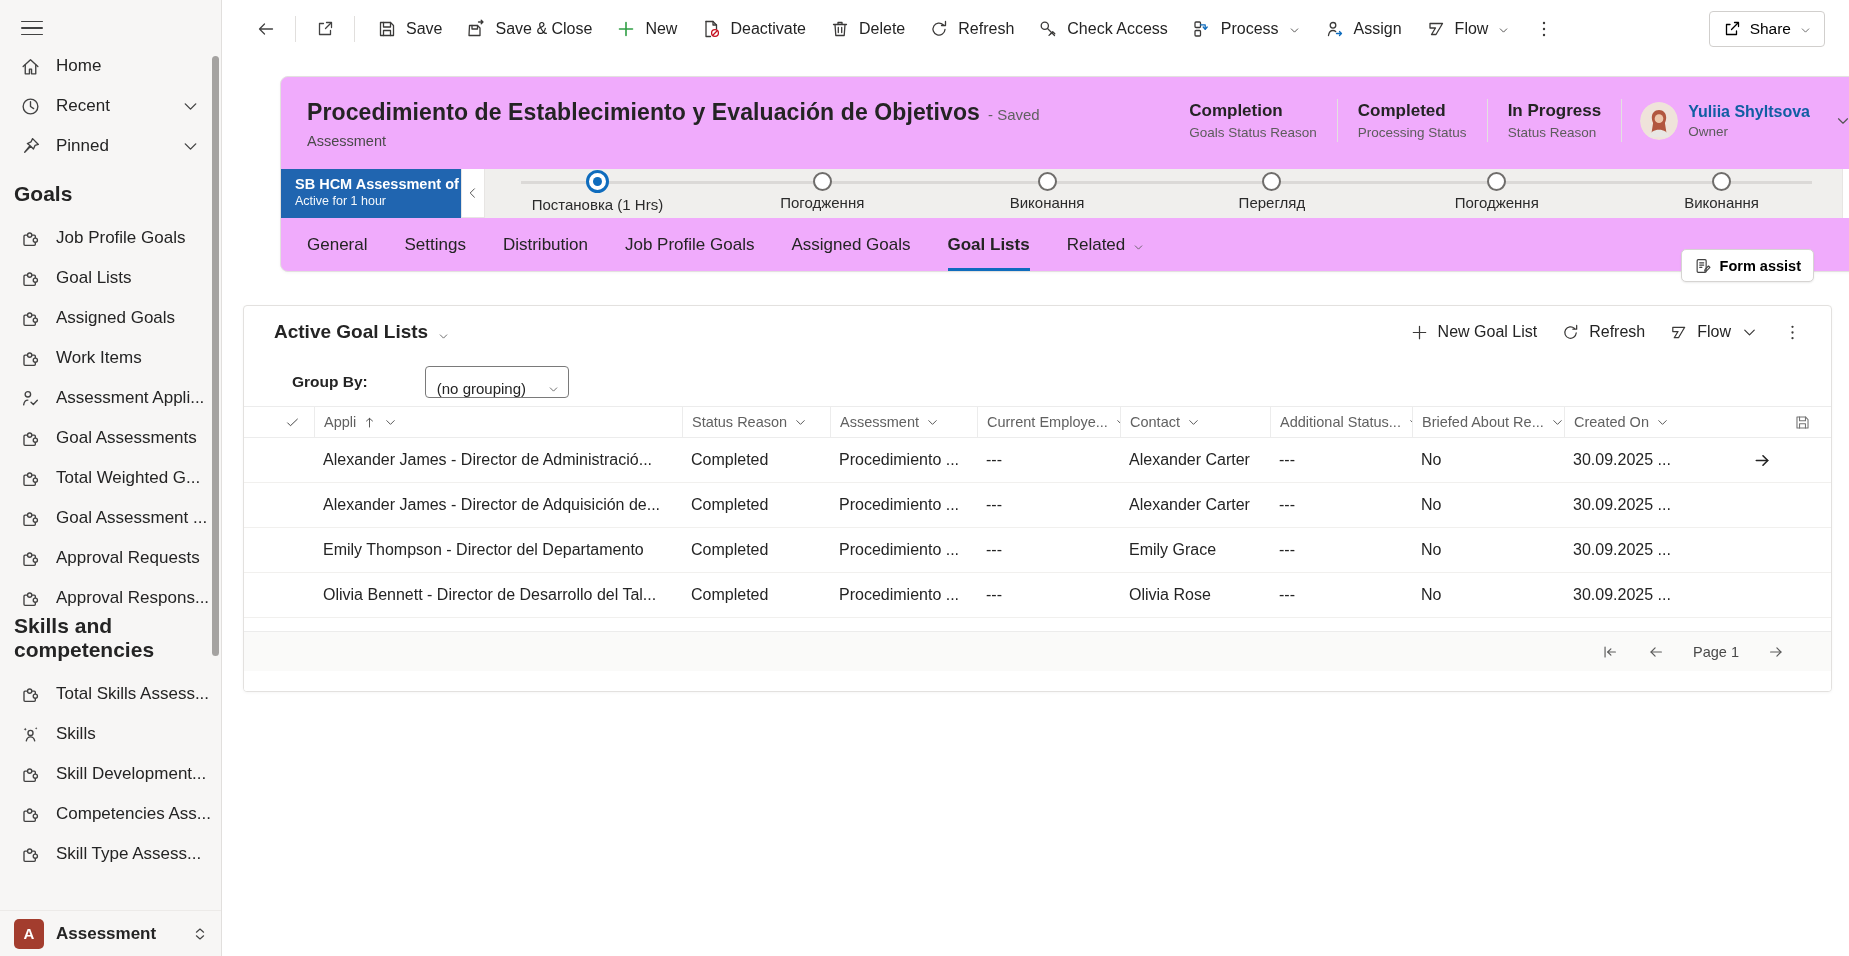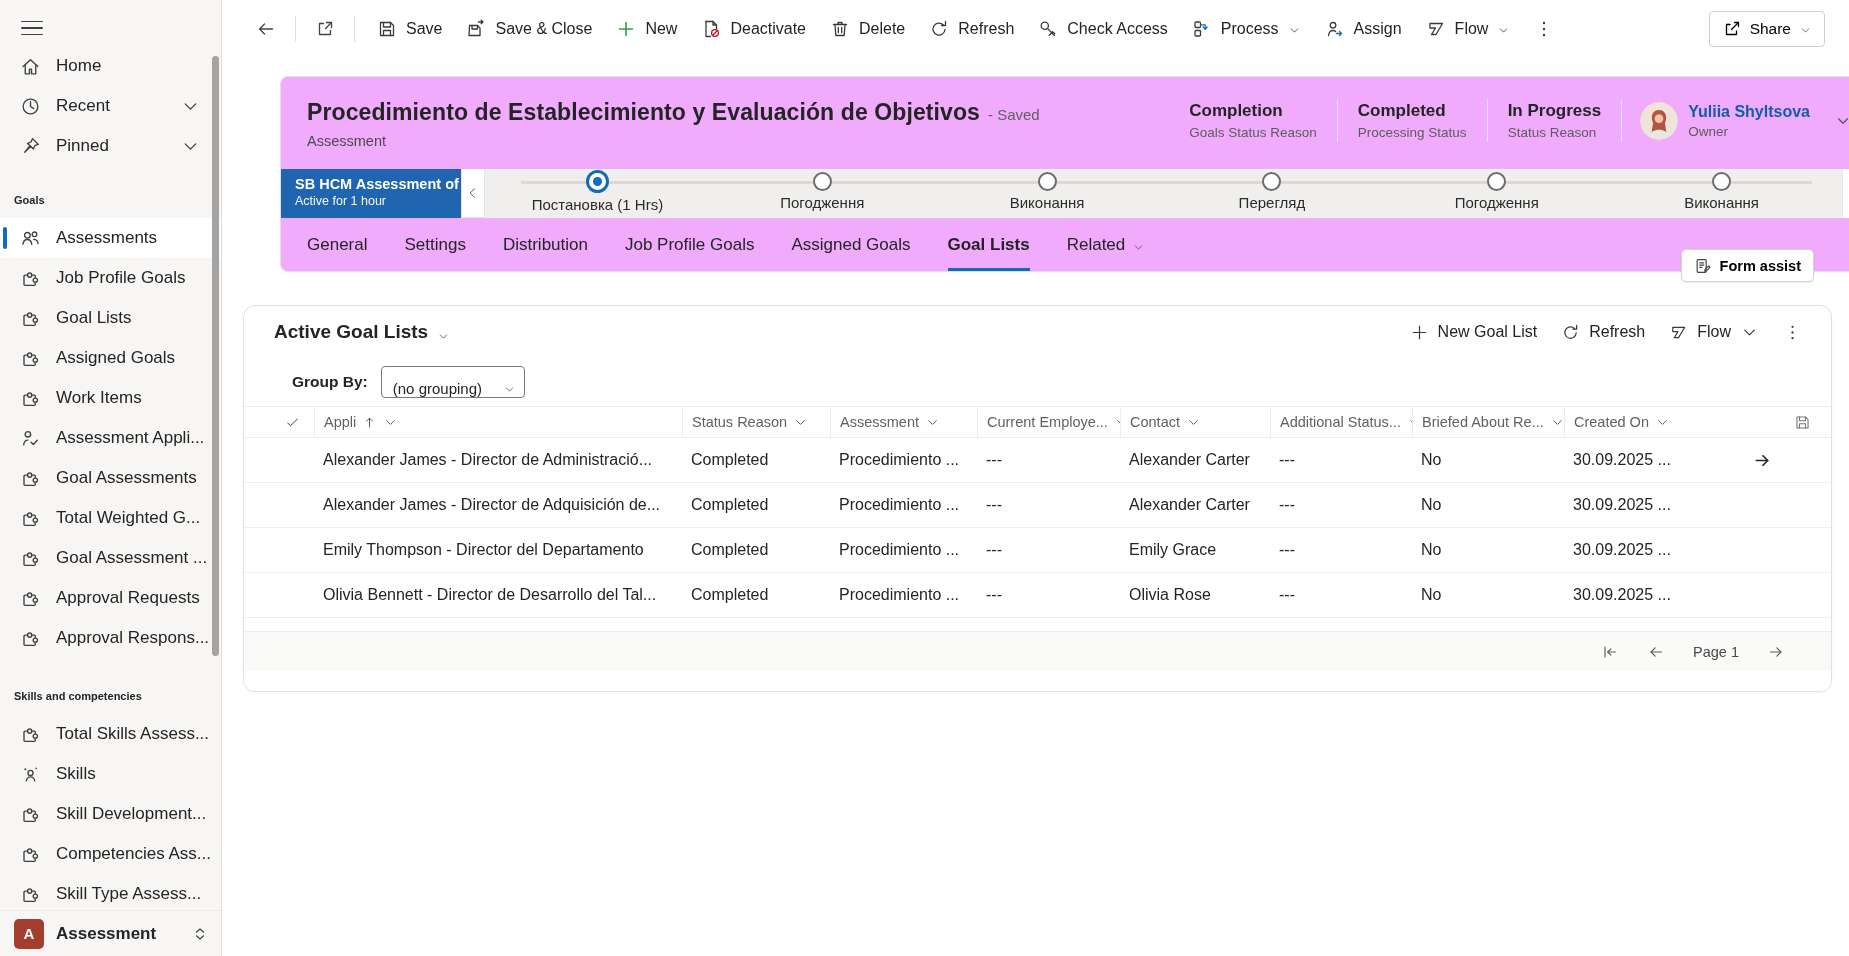--- a/index.html
+++ b/index.html
@@ -16,21 +16,21 @@
   
   #sidebar { position:absolute; left:0; top:0; width:222px; height:956px; background:#f7f6f5; border-right:1px solid #e1dfdd; }
   #hamburger { position:absolute; left:12px; top:10px; width:40px; height:36px; border:none; background:transparent; cursor:pointer; display:flex; flex-direction:column; justify-content:center; gap:5px; padding:0 9px; }
   #hamburger i { display:block; height:1.6px; background:#424242; border-radius:1px; }
   #side-nav { position:absolute; top:46px; left:0; right:0; bottom:46px; overflow:hidden; }
   .side-item { height:40px; display:flex; align-items:center; gap:15px; padding:0 10px 0 20px; font-size:17px; color:#242424; cursor:pointer; position:relative; }
   .side-item .icon { width:21px; height:21px; color:#424242; }
   .side-item .chev { margin-left:auto; margin-right:10px; }
   .side-item.selected { background:#fff; }
   .side-item.selected::before { content:""; position:absolute; left:3px; top:9px; width:4px; height:22px; border-radius:2px; background:var(--accent); }
-  .side-header { height:52px; display:flex; align-items:flex-end; padding:0 0 12px 14px; font-size:11px; font-weight:700; }
+  .side-header { height:52px; display:flex; align-items:flex-end; padding:0 0 12px 14px; font-size:21px; font-weight:700; }
   .side-header.tall { height:56px; }
   #sidebar-scrollbar { position:absolute; right:2px; top:56px; width:7px; height:600px; border-radius:4px; background:#a5a3a1; }
   #sidebar-bottom { position:absolute; left:0; right:0; bottom:0; height:46px; display:flex; align-items:center; gap:12px; padding:0 12px 0 14px; background:#f7f6f5; border-top:1px solid #eceae8; cursor:pointer; }
   #area-badge { width:30px; height:30px; border-radius:5px; background:var(--badge-red); color:#fff; font-weight:700; font-size:15px; display:flex; align-items:center; justify-content:center; }
   #area-label { font-size:17px; font-weight:700; }
   #area-switch { margin-left:auto; width:18px; height:18px; color:#424242; }
 
   
   #main { position:absolute; left:223px; top:0; width:1626px; height:956px; }
 
@@ -78,29 +78,29 @@
   
   #tabs-row { flex:1; display:flex; align-items:flex-end; gap:37px; padding-left:26px; }
   .tab { font-size:17px; padding-bottom:13px; border-bottom:3px solid transparent; cursor:pointer; white-space:nowrap; display:flex; align-items:center; gap:7px; }
   .tab.selected { font-weight:700; border-bottom-color:var(--accent); }
 
   
   #form-assist { position:absolute; top:249px; right:35px; height:33px; background:#fff; border:1px solid #d6d4d2; border-radius:5px; box-shadow:0 1px 2px rgba(0,0,0,.08); display:flex; align-items:center; gap:8px; padding:0 12px; font-size:14.5px; font-weight:600; cursor:pointer; z-index:5; }
   #form-assist .icon { width:18px; height:18px; color:#424242; }
 
   
-  #grid-card { position:absolute; left:20px; top:305px; width:1589px; height:387px; background:#fff; border:1px solid #e3e1df; border-radius:12px; box-shadow:0 1px 3px rgba(0,0,0,.04); display:flex; flex-direction:column; overflow:hidden; }
+  #grid-card { position:absolute; left:20px; top:305px; width:1589px; height:387px; background:#fff; border:1px solid #e3e1df; border-radius:4px; box-shadow:0 1px 3px rgba(0,0,0,.04); display:flex; flex-direction:column; overflow:hidden; }
   #grid-header { height:52px; display:flex; align-items:center; padding:0 18px 0 30px; }
   #view-selector { display:flex; align-items:center; gap:9px; font-size:19px; font-weight:700; cursor:pointer; }
   #grid-commands { margin-left:auto; display:flex; align-items:center; gap:2px; }
   .grid-cmd { height:36px; border:none; background:transparent; border-radius:4px; display:flex; align-items:center; gap:9px; padding:0 11px; font-size:16px; font-family:inherit; color:#242424; cursor:pointer; }
   .grid-cmd .icon { width:19px; height:19px; color:#3b3a39; }
   #groupby-row { height:48px; display:flex; align-items:center; gap:13px; padding-left:48px; }
   #groupby-label { font-size:15.5px; font-weight:700; }
-  #groupby-select { width:144px; height:32px; border:1px solid #7a7a7a; border-radius:4px; background:#fff; display:flex; align-items:center; justify-content:space-between; padding:12px 8px 0 11px; font-size:15px; cursor:pointer; }
+  #groupby-select { width:144px; height:32px; border:1px solid #7a7a7a; border-radius:4px; background:#fff; display:flex; align-items:center; justify-content:space-between; padding:12px 8px 0 11px; font-size:15px; cursor:pointer;margin-left:44px; }
   #table-head { display:flex; align-items:stretch; height:32px; border-top:1px solid #ececec; border-bottom:1px solid #ececec; color:#616161; font-size:14.5px; padding-left:26px; position:relative; }
   .th { display:flex; align-items:center; gap:6px; padding:0 9px; border-left:1px solid #ececec; white-space:nowrap; overflow:hidden; cursor:pointer; }
   .th:first-child { border-left:none; justify-content:center; color:#424242; }
   .th .icon { width:15px; height:15px; }
   #head-savecol { position:absolute; right:20px; top:0; bottom:0; display:flex; align-items:center; color:#757575; cursor:pointer; }
   #head-savecol .icon { width:17px; height:17px; }
   .tr { display:flex; align-items:center; height:45px; border-bottom:1px solid #f1f0ee; font-size:16px; padding-left:26px; cursor:pointer; }
   .td { padding:0 9px; white-space:nowrap; overflow:hidden; }
   .td-flex { flex:1; display:flex; justify-content:center; }
   .row-arrow { width:19px; height:19px; color:#242424; }
@@ -139,29 +139,20 @@
       <div class="side-item">
         <span class="icon "><svg viewBox="0 0 20 20">
             <path d="M12 2.5l5.5 5.5-3.2 1-1.5 3.4-2.6-2.6-5.7 5.7 5-6.4L7 7.2l3.4-1.5z"></path>
           </svg></span>
         <span>Pinned</span>
         <span class="icon chev"><svg viewBox="0 0 20 20">
             <path d="M5 7.5l5 5 5-5"></path>
           </svg></span>
       </div>
       <div class="side-header">Goals</div>
-      <div class="side-item selected">
-        <span class="icon "><svg viewBox="0 0 20 20">
-            <circle cx="7" cy="7" r="2.7"></circle>
-            <path d="M2.8 15.5c.4-2.8 2.1-4.6 4.2-4.6s3.8 1.8 4.2 4.6"></path>
-            <circle cx="13.8" cy="6" r="2.2"></circle>
-            <path d="M13 10.9c2-.1 3.8 1.5 4.2 4"></path>
-          </svg></span>
-        <span>Assessments</span>
-      </div>
       <div class="side-item">
         <span class="icon "><svg viewBox="0 0 20 20">
             <rect x="3.8" y="6.8" width="10.8" height="9.7" rx="1"></rect>
             <circle cx="9.2" cy="6.8" r="2" fill="#f7f6f5"></circle>
             <circle cx="14.6" cy="11.6" r="2" fill="#f7f6f5"></circle>
           </svg></span>
         <span>Job Profile Goals</span>
       </div>
       <div class="side-item">
         <span class="icon "><svg viewBox="0 0 20 20">

